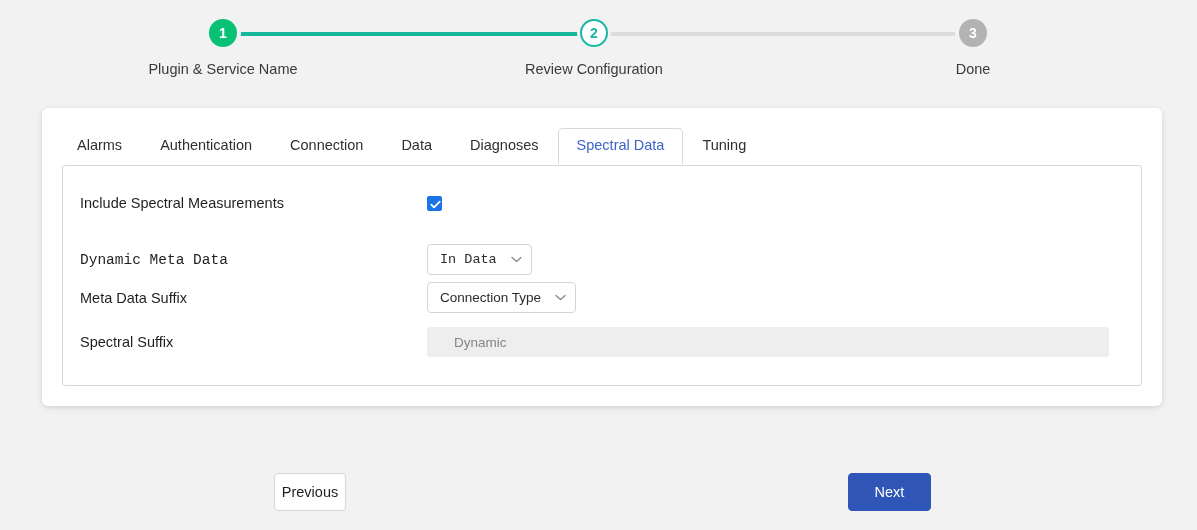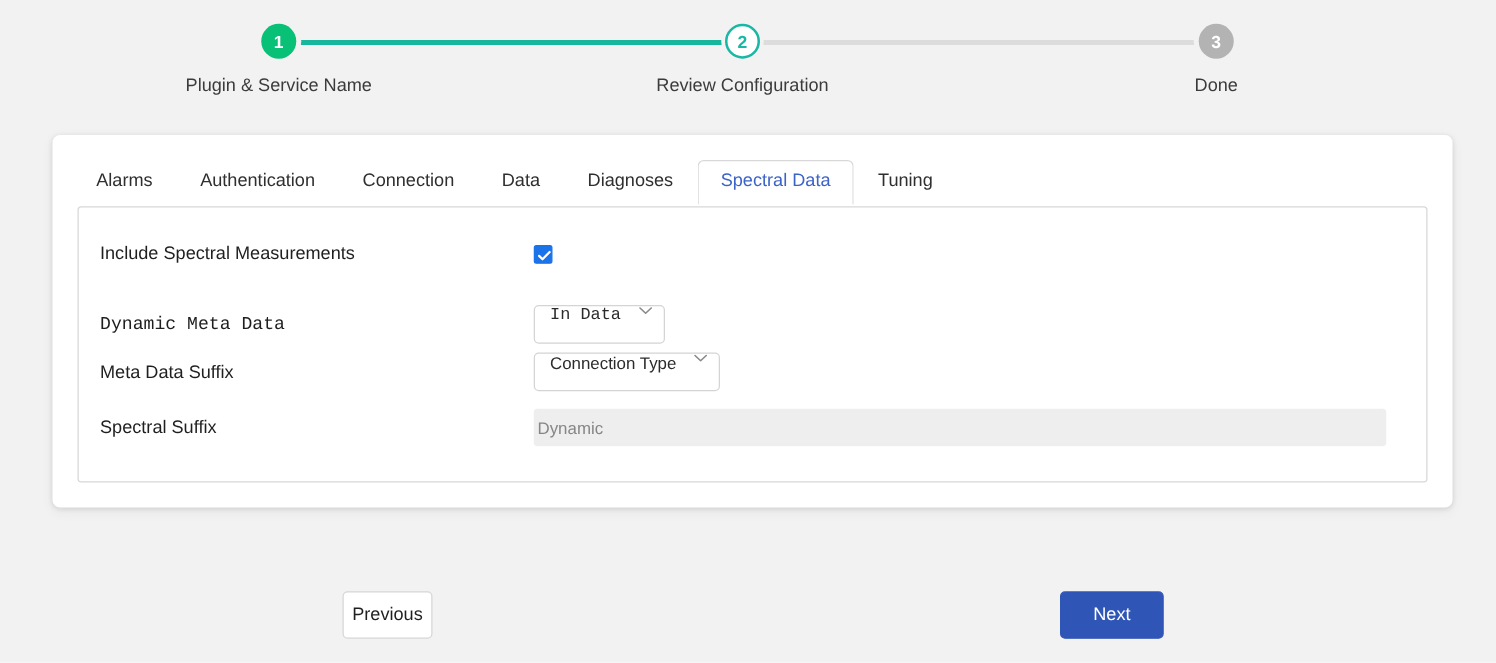--- a/index.html
+++ b/index.html
@@ -144,21 +144,21 @@
   }
   .checkbox svg { position: absolute; left: 1px; top: 1px; }
 
   
   .select {
     height: 31px;
     border: 1px solid #d4d4d4;
     border-radius: 4px;
     background: #ffffff;
     display: inline-flex;
-    align-items: flex-start;
+    align-items: center;
     padding: 0 9px 0 12px;
     font-size: 13.5px;
     color: #2b2b2b;
     white-space: nowrap;
   }
   .select .caret {
     margin-left: 14px;
     display: inline-flex;
     align-items: center;
     color: #8a8a8a;
@@ -166,21 +166,21 @@
 
   
   .field-disabled {
     width: 682px;
     height: 30px;
     background: #eeeeee;
     border: 1px solid #eeeeee;
     border-radius: 3px;
     display: flex;
     align-items: center;
-    padding-left: 2px;
+    padding-left: 26px;
     font-size: 13.5px;
     color: #868686;
   }
 
   
   .btn {
     position: absolute;
     height: 38px;
     border-radius: 4px;
     display: flex;

